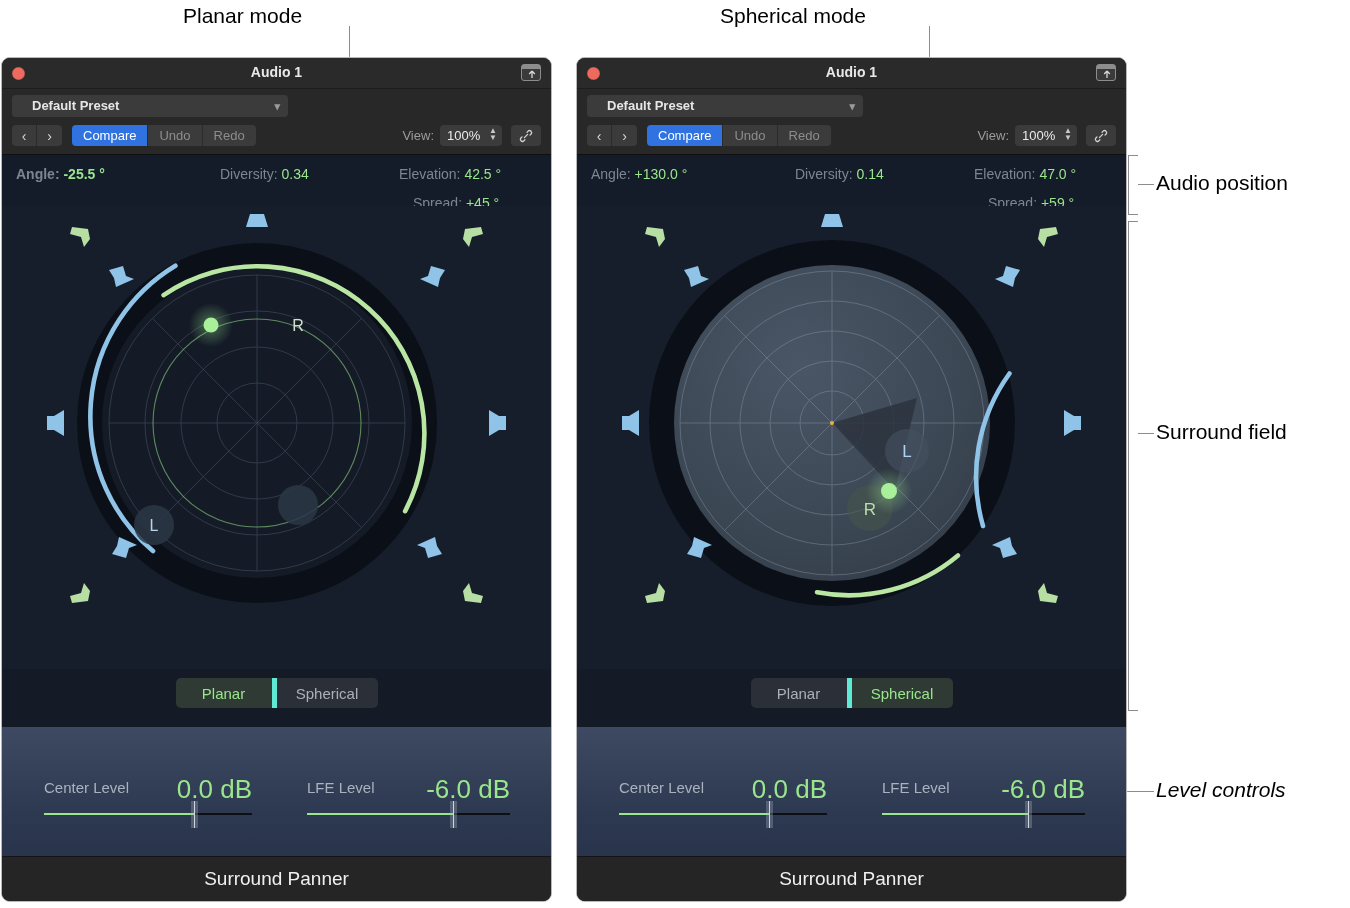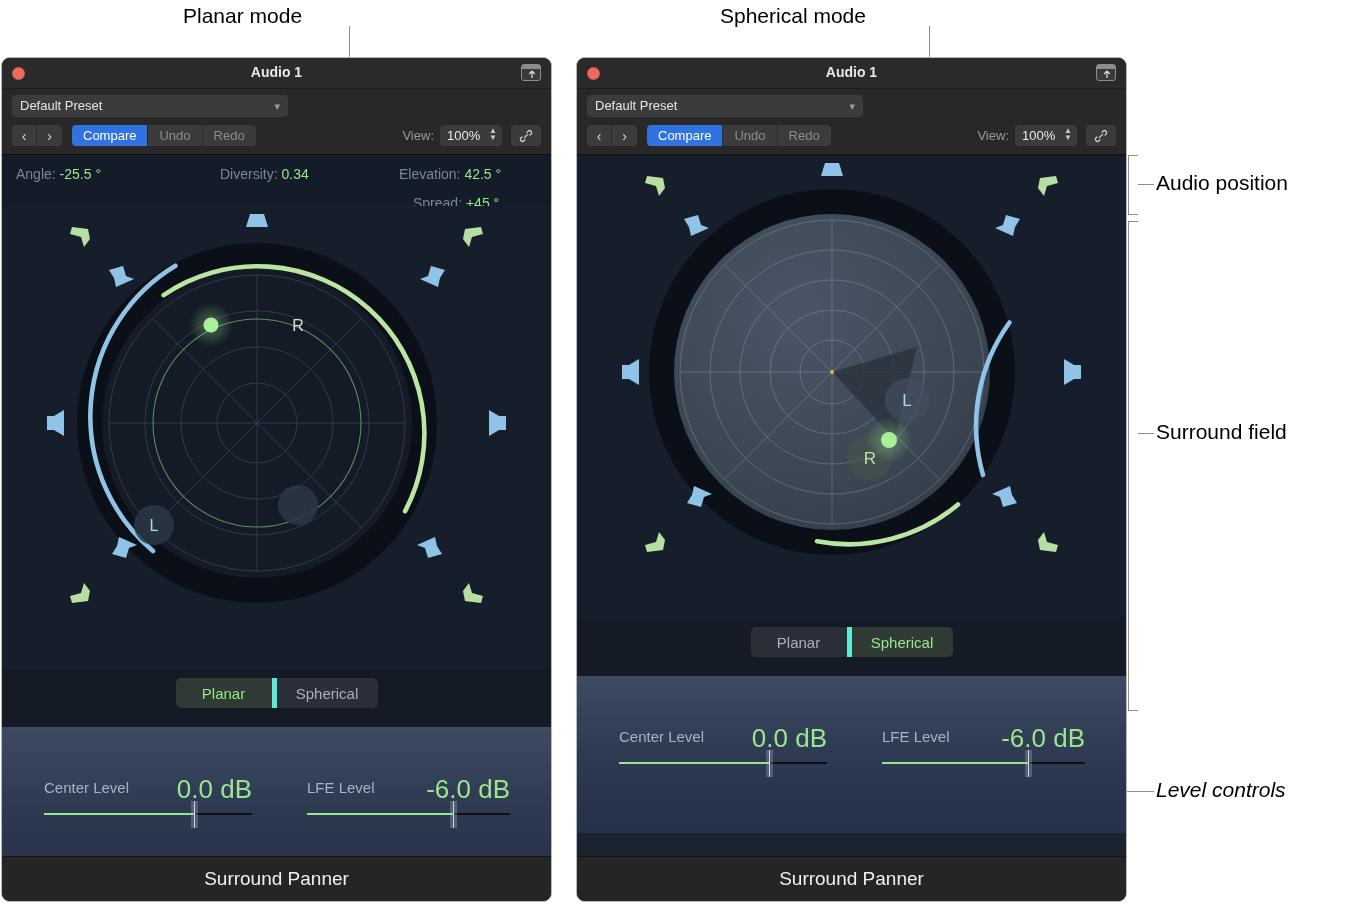--- a/index.html
+++ b/index.html
@@ -92,21 +92,22 @@
   .preset-row { display: flex; }
   .preset-select {
     position: relative;
     flex: 0 0 276px;
     height: 22px;
     background: #3b3b3b;
     border-radius: 4px;
     color: #e6e6e6;
     font-size: 13px;
     line-height: 22px;
-    padding-left: 8px;
+    padding-left: 20px;
+    font-weight: bold;
   }
   .preset-select .chev {
     position: absolute; right: 8px; top: 0; line-height: 22px;
     color: #9b9b9b; font-size: 11px;
   }
   .ctrl-row {
     display: flex; align-items: center;
     margin-top: 8px;
   }
   .navgroup {
@@ -330,21 +331,21 @@
               <path d="M9.1 4.2 L10.4 2.9 a2.1 2.1 0 0 1 2.9 2.9 L12 7.1"></path>
               <path d="M6.9 11.8 L5.6 13.1 a2.1 2.1 0 0 1 -2.9 -2.9 L4 8.9"></path>
             </g>
               </svg>
           </div>
         </div>
       </div>
     </div>
 
     <div class="readout">
-      <div class="ro-line" style="left:14px; top:11px;">
+      <div class="ro-line" style="left:14px; top:11px;font-weight:bold;">
         <span class="ro-key">Angle:</span>
         <span class="ro-val">-25.5 °</span>
       </div>
       <div class="ro-line" style="left:218px; top:11px;">
         <span class="ro-key">Diversity:</span>
         <span class="ro-val">0.34</span>
       </div>
       <div class="ro-line" style="left:397px; top:11px;">
         <span class="ro-key">Elevation:</span>
         <span class="ro-val">42.5 °</span>
@@ -499,20 +500,38 @@
               <path d="M6.4 9.6 L9.6 6.4"></path>
               <path d="M9.1 4.2 L10.4 2.9 a2.1 2.1 0 0 1 2.9 2.9 L12 7.1"></path>
               <path d="M6.9 11.8 L5.6 13.1 a2.1 2.1 0 0 1 -2.9 -2.9 L4 8.9"></path>
             </g>
               </svg>
           </div>
         </div>
       </div>
     </div>
 
+    <div class="readout">
+      <div class="ro-line" style="left:14px; top:11px;">
+        <span class="ro-key">Angle:</span>
+        <span class="ro-val">+130.0 °</span>
+      </div>
+      <div class="ro-line" style="left:218px; top:11px;">
+        <span class="ro-key">Diversity:</span>
+        <span class="ro-val">0.14</span>
+      </div>
+      <div class="ro-line" style="left:397px; top:11px;">
+        <span class="ro-key">Elevation:</span>
+        <span class="ro-val">47.0 °</span>
+      </div>
+      <div class="ro-line" style="left:411px; top:40px;">
+        <span class="ro-key">Spread:</span>
+        <span class="ro-val">+59 °</span>
+      </div>
+    </div>
 
     <div class="field">
       <svg width="549" height="463" viewBox="0 0 549 463">
         <defs>
           <radialGradient id="puckGlowR" cx="50%" cy="50%" r="50%">
             <stop offset="0%" stop-color="#9ae68c" stop-opacity="0.42"></stop>
             <stop offset="100%" stop-color="#9ae68c" stop-opacity="0"></stop>
           </radialGradient>
           <radialGradient id="domeGrad" cx="40%" cy="32%" r="78%">
             <stop offset="0%" stop-color="#4a5666"></stop>

